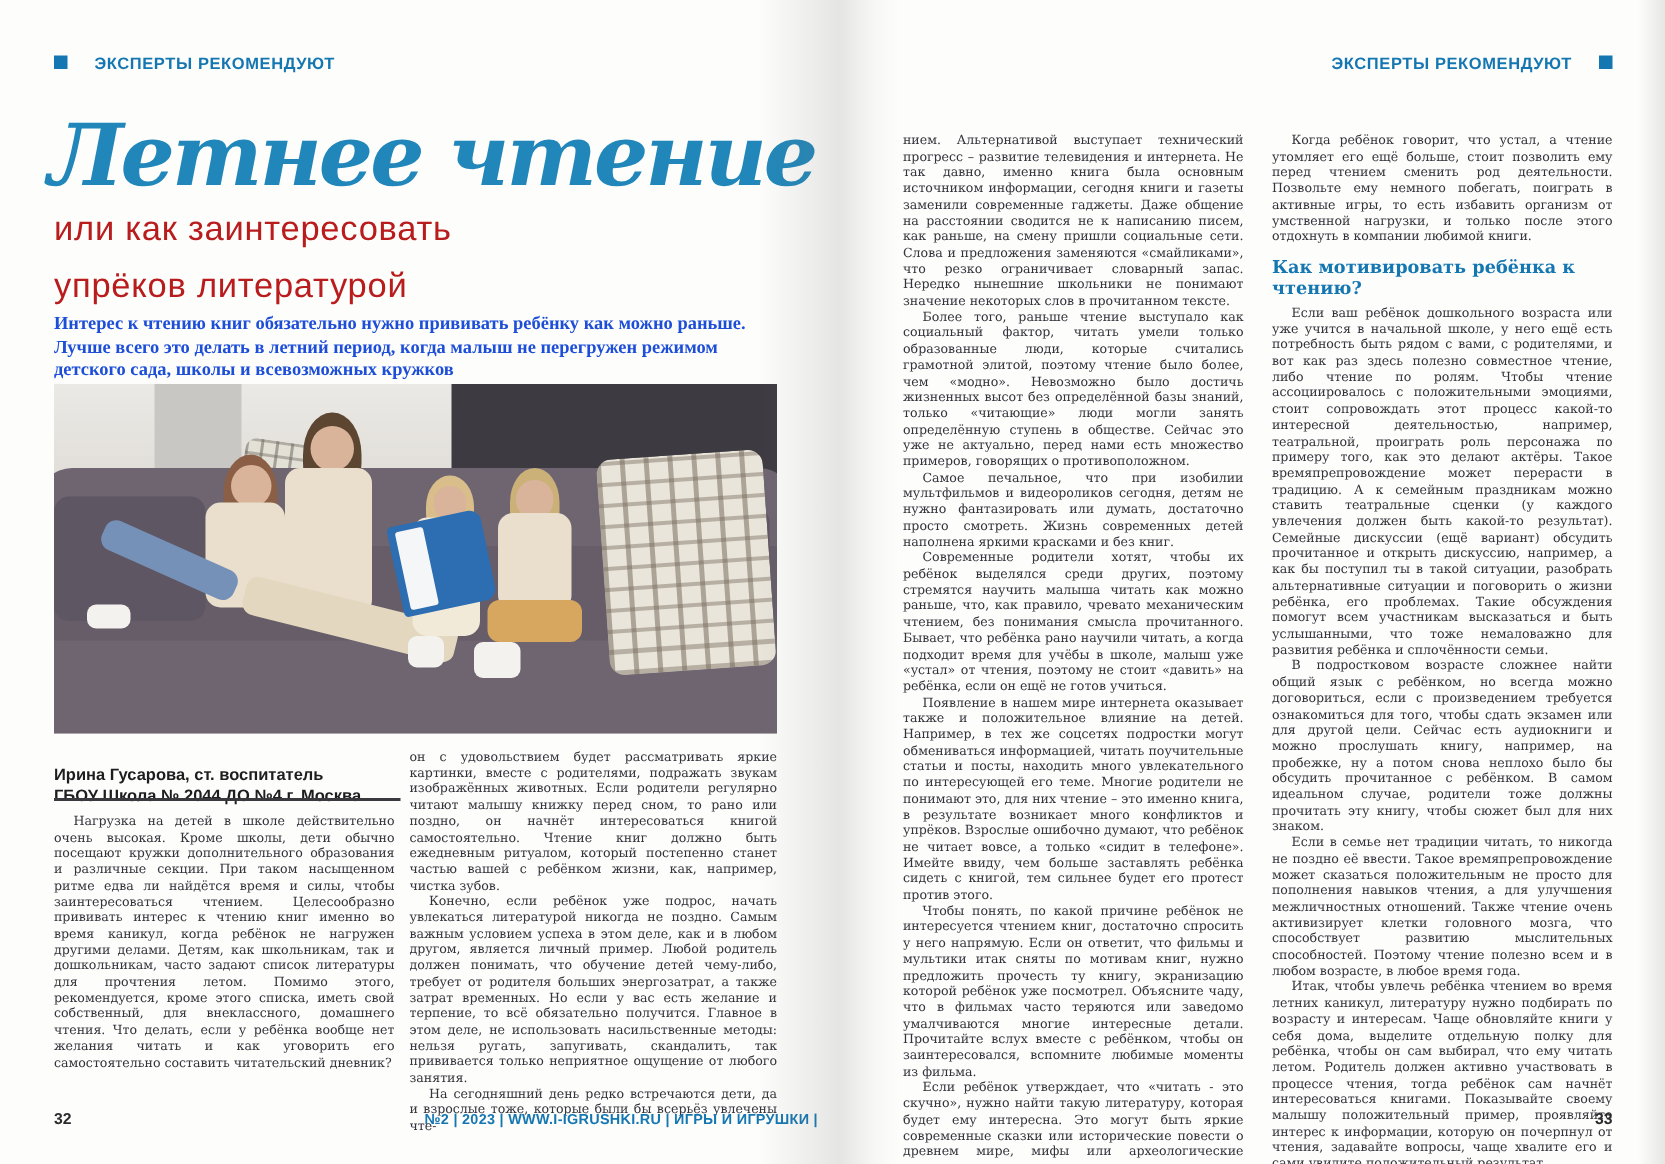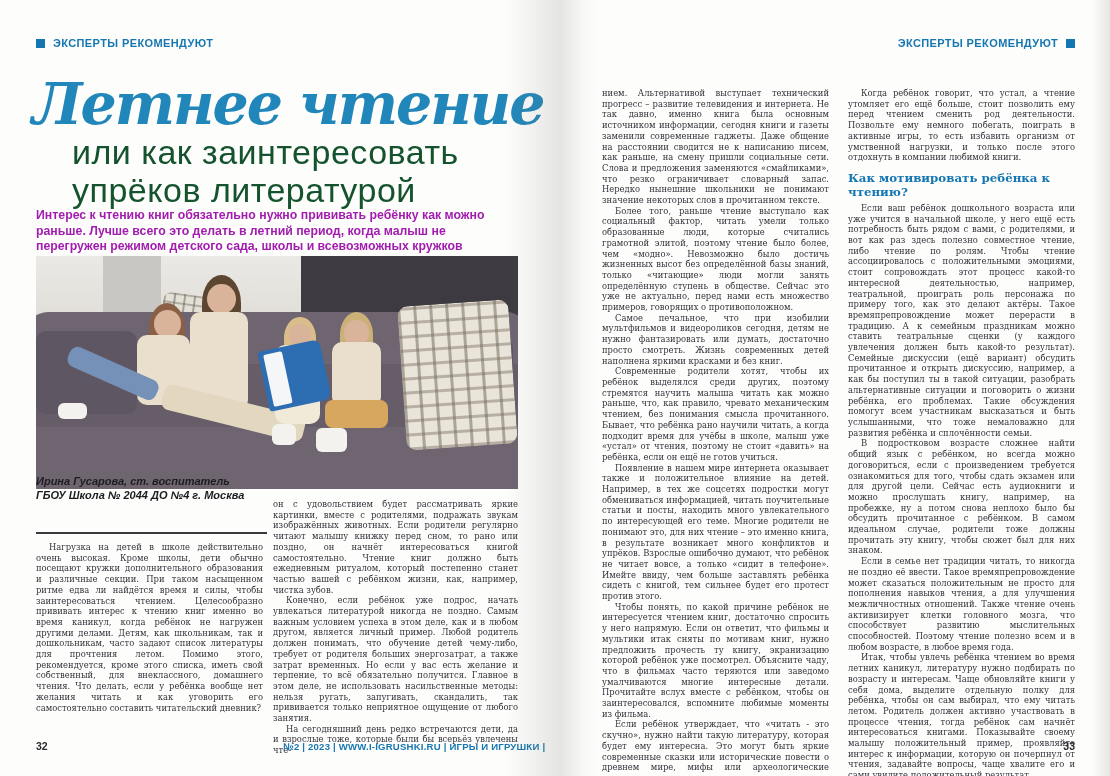--- a/index.html
+++ b/index.html
@@ -11,38 +11,38 @@
   .spread{position:absolute;inset:0;background:#fdfdfc;}
   .spine-shadow{
     position:absolute;left:505px;top:0;width:95px;height:776px;pointer-events:none;
     background:linear-gradient(to right,rgba(110,110,104,0) 0%,rgba(110,110,104,0.10) 35%,rgba(110,110,104,0.17) 58%,rgba(110,110,104,0.04) 82%,rgba(110,110,104,0) 100%);
   }
   .right-edge{
     position:absolute;right:0;top:0;width:18px;height:776px;pointer-events:none;
     background:linear-gradient(to left,#e6e6e3,rgba(255,255,255,0));
   }
   
-  .kicker{position:absolute;top:37px;display:flex;align-items:center;gap:8px;
+  .kicker{position:absolute;top:37px;display:flex;align-items:flex-start;gap:18px;
     color:#1577b2;font-weight:bold;font-size:11px;letter-spacing:.4px;}
   .kicker-left{left:36px;}
   .kicker-right{left:602px;width:473px;justify-content:flex-end;}
   .kicker-square{width:9px;height:9px;background:#1577b2;flex:0 0 auto;}
   
   .title-script{
     position:absolute;left:32px;top:70px;
     font-family:"DejaVu Serif",serif;font-style:italic;font-weight:bold;
     font-size:57px;letter-spacing:-2px;color:#2187ba;white-space:nowrap;
   }
   .title-sub{
     position:absolute;left:36px;top:133px;
-    font-size:34px;line-height:38px;color:#14532d;font-weight:normal;letter-spacing:.5px;margin-left:36px;
+    font-size:23px;line-height:38px;color:#b91c1c;font-weight:normal;letter-spacing:.5px;
   }
   .lead{
     position:absolute;left:36px;top:208px;width:470px;
-    color:#a21caf;font-weight:bold;font-size:12.3px;line-height:15.5px;text-align:left;
+    color:#1d4ed8;font-weight:bold;font-size:12.3px;line-height:15.5px;text-align:left;font-family:Liberation Serif, serif;
   }
   
   .photo{position:absolute;left:36px;top:256px;width:482px;height:233px;overflow:hidden;
     background:linear-gradient(#ebe9e5 0%,#e0ddd8 30%,#d6d3cf 100%);}
   .ph-cabinets{position:absolute;right:0;top:0;width:45%;height:34%;background:#3d3b41;}
   .ph-counter{position:absolute;right:0;top:30%;width:45%;height:6%;background:#d9d6d0;}
   .ph-stair{position:absolute;left:14%;top:0;width:12%;height:26%;background:#c9c7c3;}
   .ph-couch{position:absolute;left:-2%;bottom:-4%;width:104%;height:80%;background:#6e6571;border-radius:22px 22px 0 0;}
   .ph-couch-back{position:absolute;left:0;bottom:38%;width:100%;height:34%;background:#665d69;border-radius:14px;}
   .ph-cushion{position:absolute;background:#5f5663;border-radius:10px;}
@@ -61,21 +61,21 @@
   .ph-head{position:absolute;border-radius:50%;background:#d9b49a;}
   .ph-hair{position:absolute;border-radius:50% 50% 40% 40%;}
   .ph-torso{position:absolute;background:#e9dfcc;border-radius:10px;}
   .ph-jeans{position:absolute;background:#7591b8;border-radius:8px;transform:rotate(24deg);}
   .ph-pants{position:absolute;background:#e3d8bf;border-radius:8px;transform:rotate(14deg);}
   .ph-ypants{position:absolute;background:#d8a75f;border-radius:8px;}
   .ph-sock{position:absolute;background:#f4f2ee;border-radius:6px;}
   .ph-book{position:absolute;left:47%;top:38%;width:13%;height:26%;background:#2d6db2;border-radius:3px 8px 8px 3px;transform:rotate(-12deg);}
   .ph-book:before{content:"";position:absolute;left:8%;top:6%;width:30%;height:88%;background:#f5f6f7;border-radius:2px;}
   
-  .author{position:absolute;left:36px;top:474px;font-weight:bold;font-size:11px;line-height:14px;color:#1d1d20;font-style:italic;}
+  .author{position:absolute;left:36px;top:510px;font-weight:bold;font-size:11px;line-height:14px;color:#1d1d20;}
   .caption-rule{position:absolute;left:36px;top:532px;width:231px;height:2px;background:#3a3a3e;}
   .colbox{position:absolute;}
   .col-l1{left:36px;top:542px;width:227px;}
   .col-l2{left:273px;top:499px;width:245px;}
   .col-r1{left:602px;top:88px;width:227px;}
   .col-r2{left:848px;top:88px;width:227px;}
   .para{
     margin:0;text-align:justify;
     font-family:"DejaVu Serif",serif;font-size:8.4px;line-height:10.7px;
     color:#34323a;text-indent:13px;

